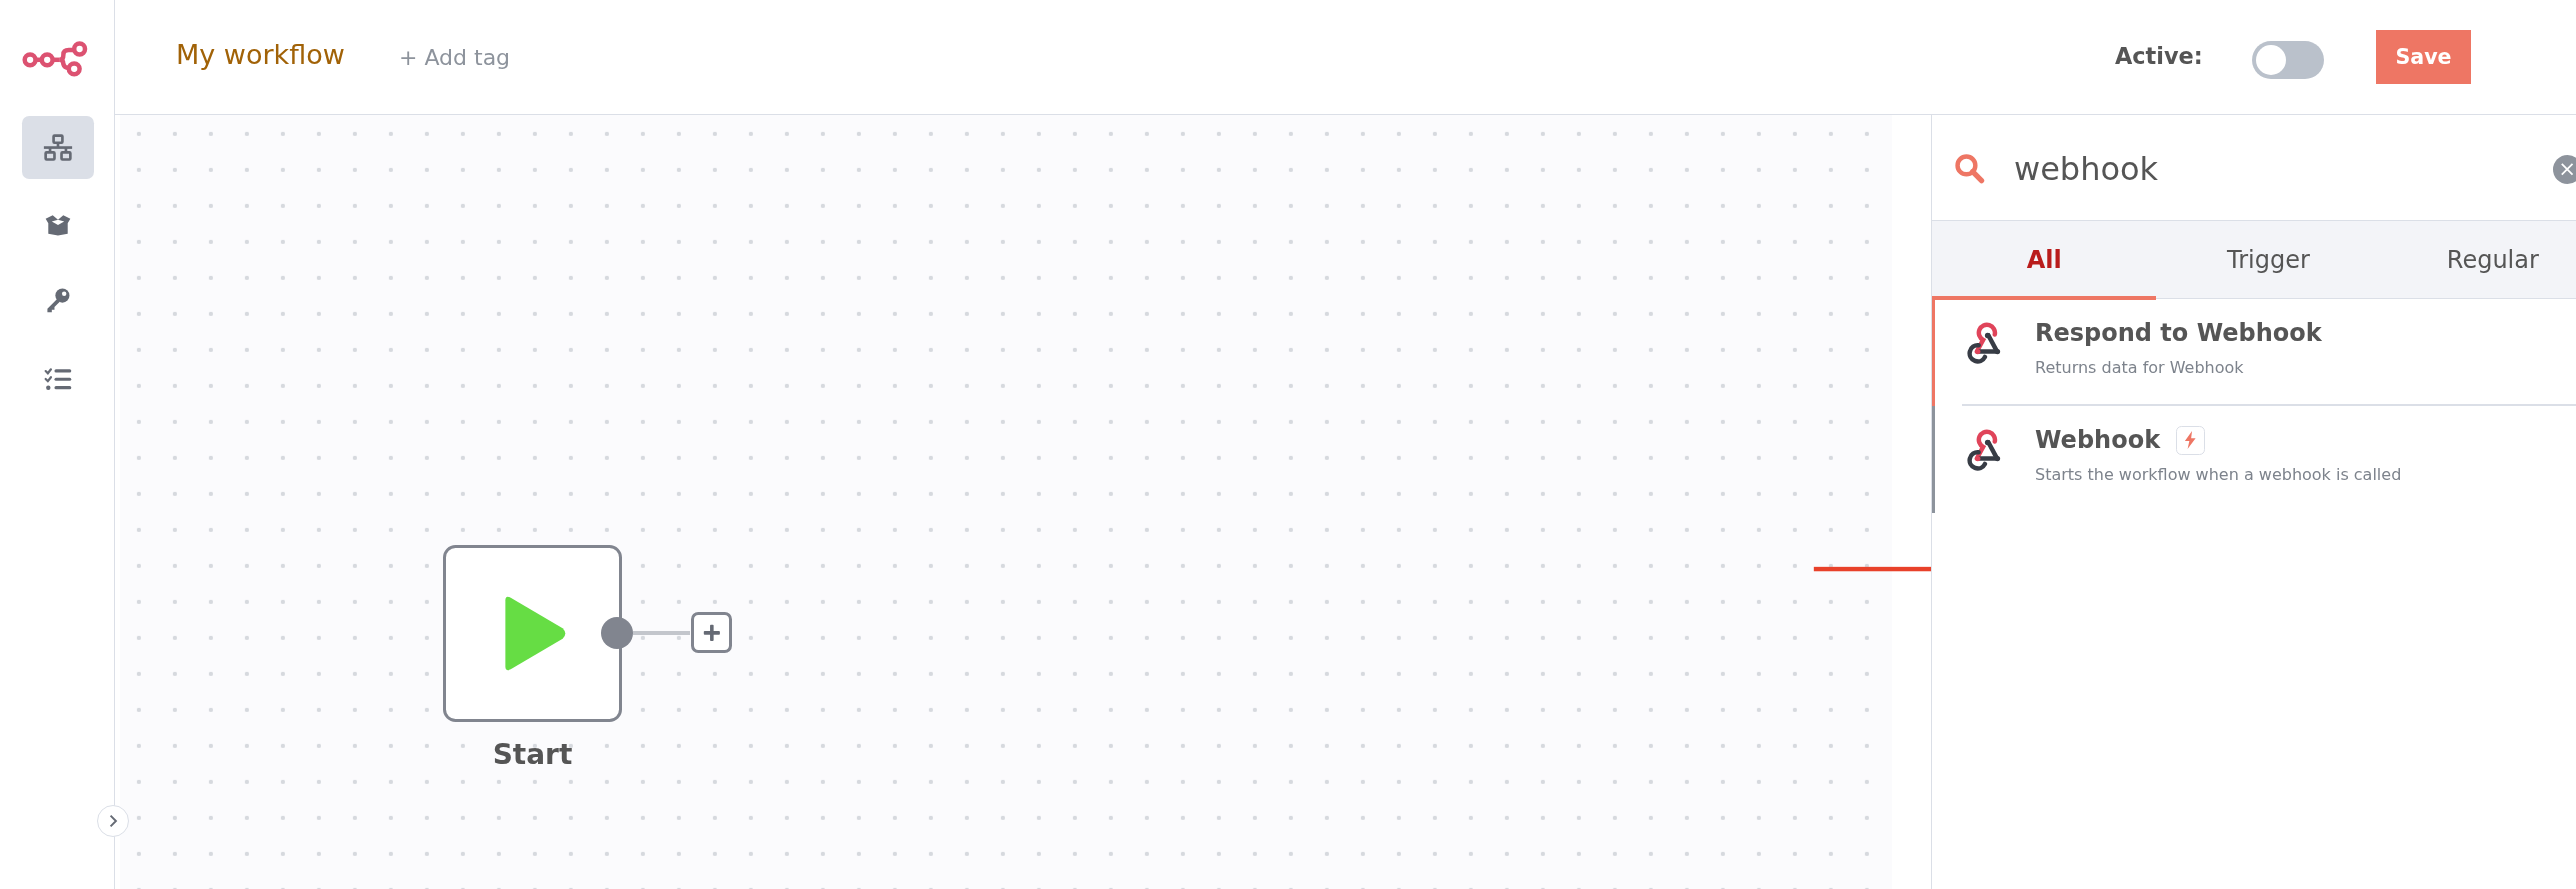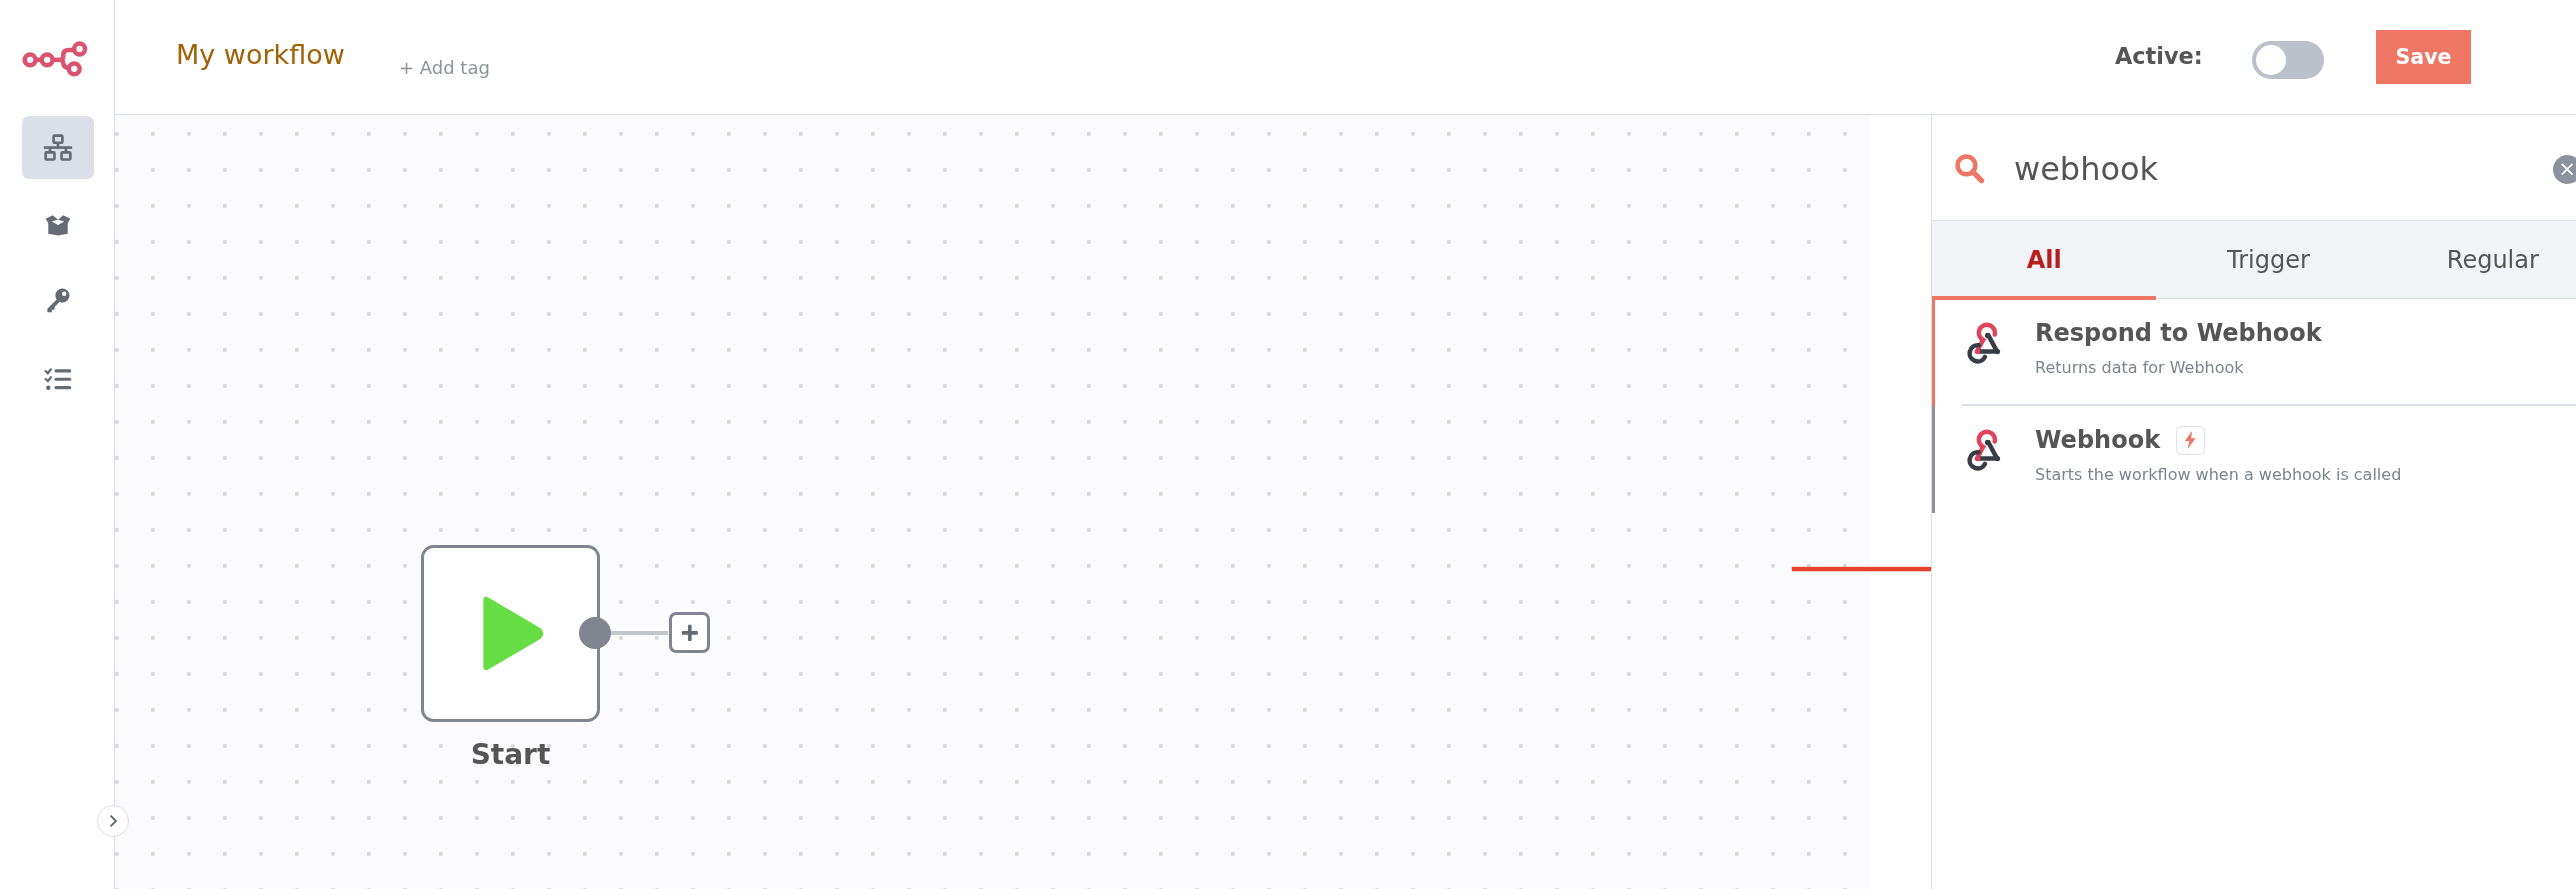--- a/index.html
+++ b/index.html
@@ -10,28 +10,28 @@
   .sidebar { position: absolute; left: 0; top: 0; width: 115px; height: 889px; background: #fff; border-right: 1.8px solid #dbdfe7; z-index: 5; }
   .logo { position: absolute; left: 21.5px; top: 39px; width: 72px; height: 38px; }
   .side-item { position: absolute; left: 21.5px; width: 72px; height: 63px; border-radius: 7.2px; display: flex; align-items: center; justify-content: center; cursor: pointer; }
   .side-item.active { background: #dbdfe7; }
   .side-item svg { width: 30px; height: 30px; }
   .collapse-btn { position: absolute; left: 97px; top: 805px; width: 32px; height: 32px; border-radius: 50%; background: #fff; border: 1.8px solid #dbdfe7; display: flex; align-items: center; justify-content: center; z-index: 6; cursor: pointer; }
 
   
   .header { position: absolute; left: 115px; top: 0; right: 0; height: 115px; background: #fff; border-bottom: 1.8px solid #dbdfe7; z-index: 4; }
   .wf-name { position: absolute; left: 61px; top: 39px; font-size: 27px; color: #a16207; white-space: nowrap; }
-  .add-tag { position: absolute; left: 284px; top: 45px; font-size: 18px; color: #8d939c; white-space: nowrap; cursor: pointer; margin-top: 12px; }
+  .add-tag { position: absolute; left: 284px; top: 45px; font-size: 22px; color: #8d939c; white-space: nowrap; cursor: pointer; }
   .active-label { position: absolute; left: 2000px; top: 43px; font-size: 22.4px; color: #555; white-space: nowrap; font-weight: bold; }
   .toggle { position: absolute; left: 2137px; top: 41px; width: 72px; height: 38px; border-radius: 19px; background: #bac1cb; cursor: pointer; }
   .toggle .knob { position: absolute; left: 3.6px; top: 3.6px; width: 30px; height: 30px; border-radius: 50%; background: #fff; }
   .save-btn { position: absolute; left: 2261px; top: 30px; width: 95px; height: 54px; border-radius: 0; background: #ee7664; color: #fff; font-size: 20.6px; font-weight: bold; display: flex; align-items: center; justify-content: center; cursor: pointer; border: none; font-family: "DejaVu Sans", sans-serif; }
 
   
-  .canvas { position: absolute; left: 98px; top: 115px; width: 1772px; height: 774px; background-color: #fbfbfd;
+  .canvas { position: absolute; left: 120px; top: 115px; width: 1772px; height: 774px; background-color: #fbfbfd;
     background-image: radial-gradient(circle, #d6d9de 2px, transparent 2.3px);
     background-size: 36px 36px; background-position: 0.9px 0.9px; }
   .node { position: absolute; left: 323px; top: 430px; width: 179px; height: 177px; border: 3.6px solid #81858f; border-radius: 12.5px; background: #fff; cursor: pointer; }
   .node .play { position: absolute; left: 54px; top: 47px; }
   .node-label { position: absolute; left: 323px; top: 623px; width: 179px; text-align: center; font-size: 28px; color: #555; font-weight: bold; }
   .handle { position: absolute; left: 481px; top: 502px; width: 32px; height: 32px; border-radius: 50%; background: #81858f; cursor: crosshair; }
   .connector { position: absolute; left: 513px; top: 516px; width: 57px; height: 3.6px; background: #c3c6cc; }
   .plus-btn { position: absolute; left: 571px; top: 497px; width: 41px; height: 41px; border: 3.6px solid #81858f; border-radius: 7.2px; background: #fff; display: flex; align-items: center; justify-content: center; cursor: pointer; }
   .annot-arrow { position: absolute; left: 1693px; top: 443px; width: 183px; height: 23px; }
 

